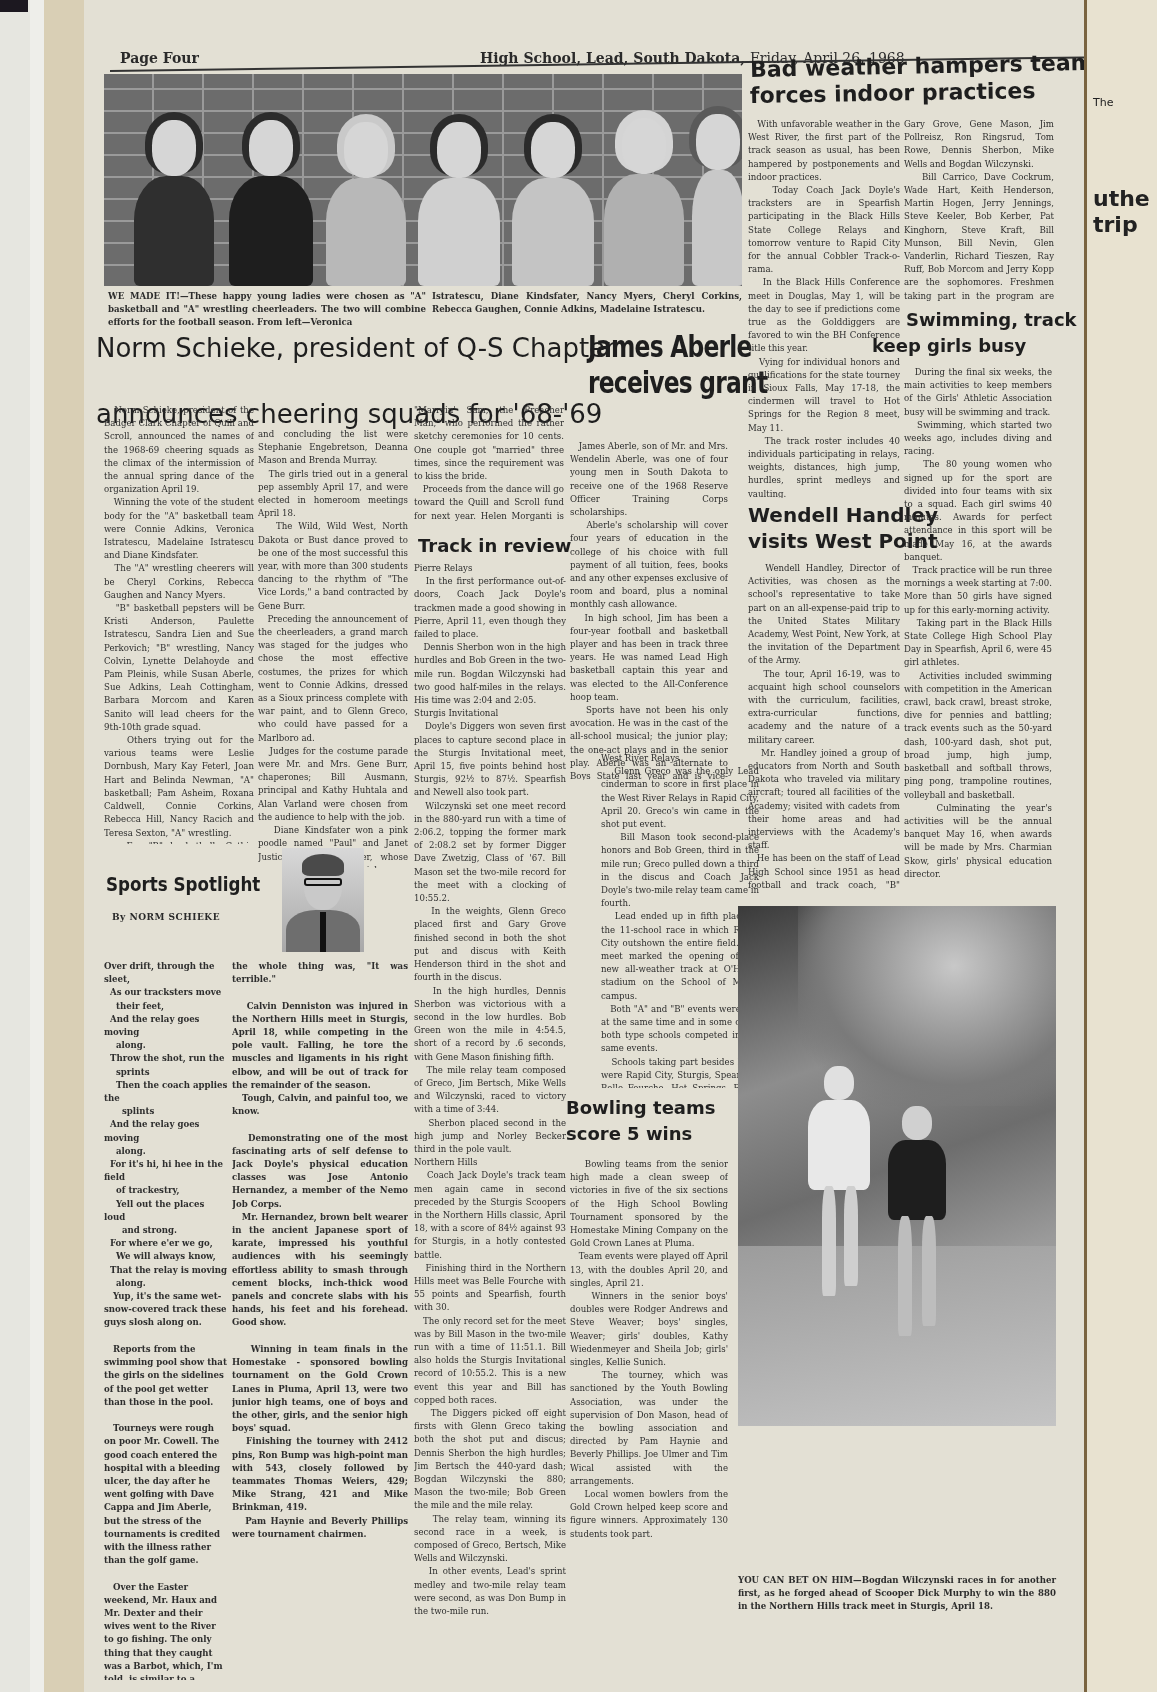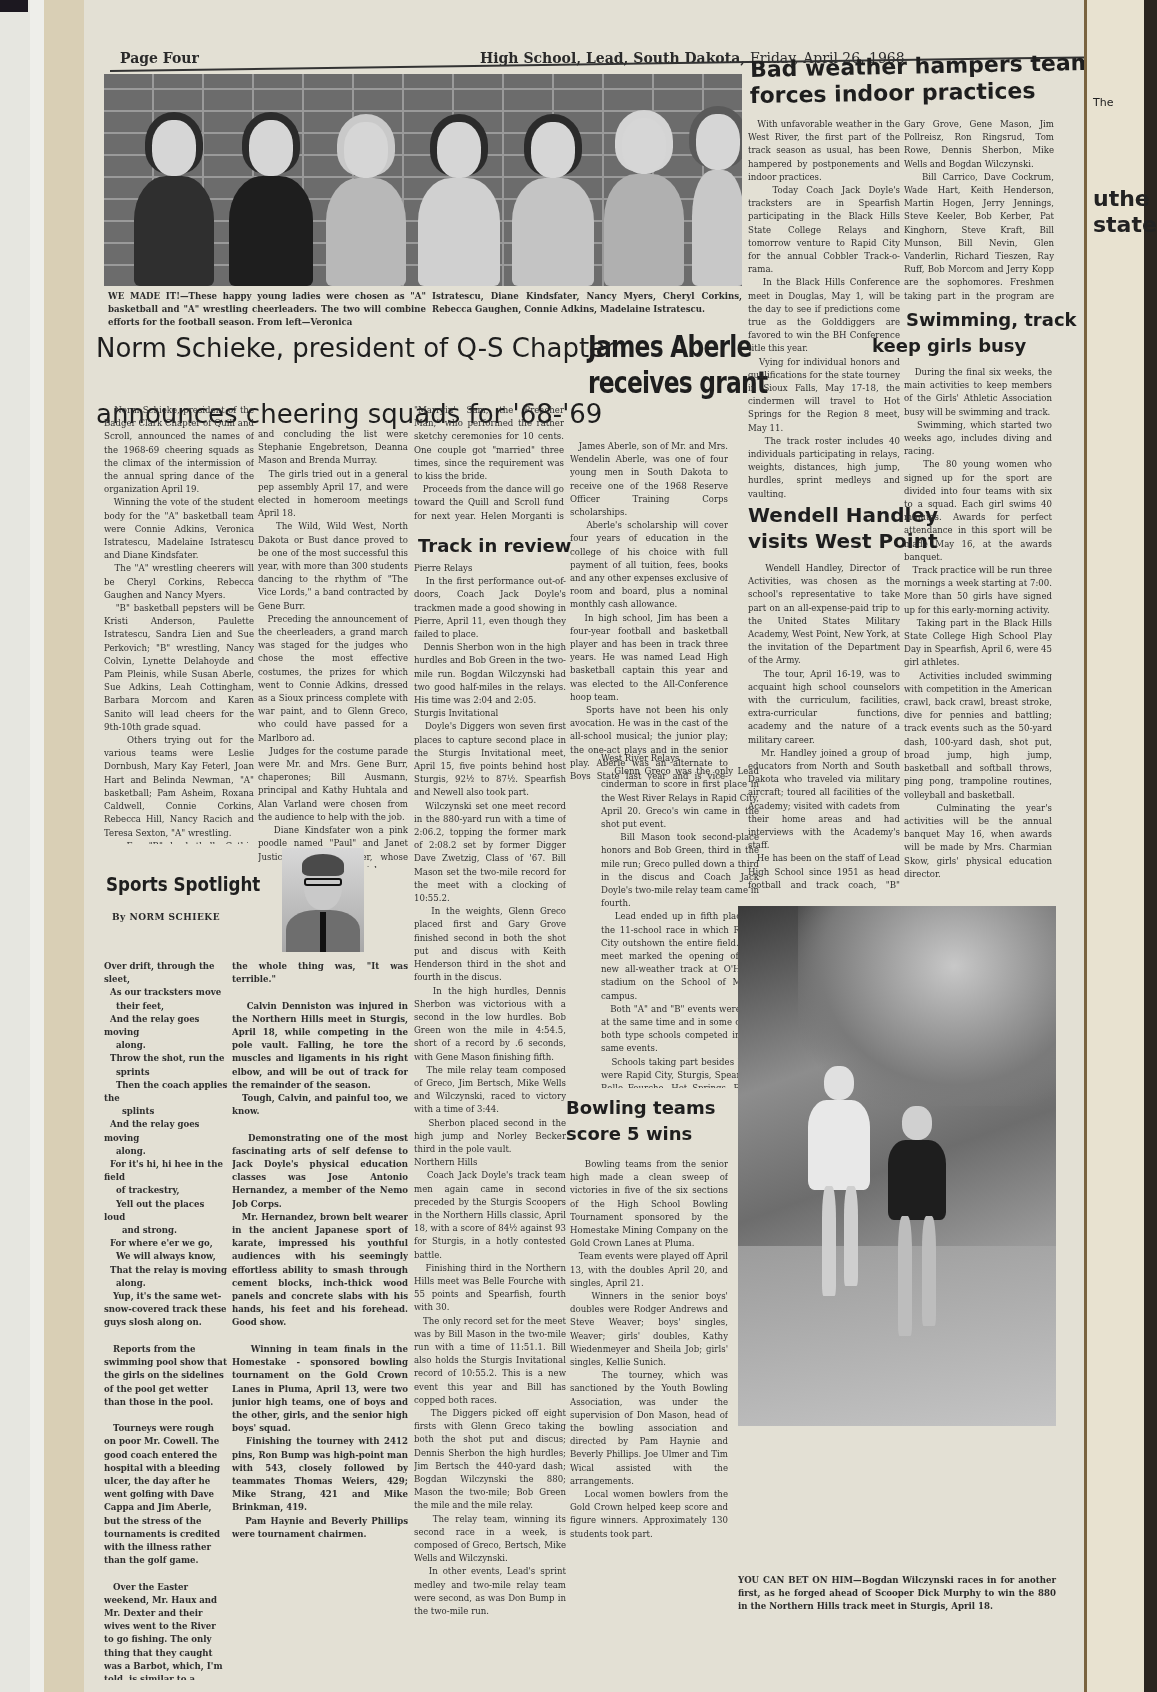--- a/index.html
+++ b/index.html
@@ -3,21 +3,21 @@
 <meta charset="utf-8">
 <style>
   * { box-sizing: border-box; margin: 0; padding: 0; }
   html, body { width: 1157px; height: 1692px; overflow: hidden; background: #2a2520; }
   body { position: relative; font-family: "DejaVu Serif", serif; color: #2a2a2a; }
   .left-bg { position: absolute; left: 0; top: 0; width: 30px; height: 1692px; background: #e6e6e0; }
   .left-bg-top { position: absolute; left: 0; top: 0; width: 28px; height: 12px; background: #1c1820; }
   .spine-strip { position: absolute; left: 44px; top: 0; width: 40px; height: 1692px; background: #d9cfb5; }
   .spine-gap { position: absolute; left: 30px; top: 0; width: 14px; height: 1692px; background: #eeeeea; }
   .page { position: absolute; left: 84px; top: 0; width: 1000px; height: 1692px; background: #e3e0d4; }
-  .next-page { position: absolute; left: 1084px; top: 0; width: 60px; height: 1692px; background: #e8e2d0; border-left: 3px solid #7a6440; }
+  .next-page { position: absolute; left: 1084px; top: 0; width: 74px; height: 1692px; background: #e8e2d0; border-left: 3px solid #7a6440; }
   .np-head { position: absolute; left: 6px; font-family: "DejaVu Sans", sans-serif; font-weight: bold; font-size: 22px; color: #222; }
 
   .header { position: absolute; left: 120px; top: 50px; width: 960px; height: 20px; font-size: 14px; font-weight: bold; }
   .header .pg { position: absolute; left: 0; top: 0; }
   .header .dl { position: absolute; left: 360px; top: 0; }
   .header .dl .date { font-weight: normal; }
   .rule { position: absolute; left: 110px; top: 70px; width: 975px; height: 2px; background: #333; transform: rotate(-0.8deg); transform-origin: left; }
 
   .photo { position: absolute; background: #555; overflow: hidden; }
   .brick { background:
@@ -248,14 +248,14 @@
     <div class="r-body" style="left:0; top:34px; width:58px; height:80px; background:#1e1e1e;"></div>
     <div class="r-body" style="left:10px; top:110px; width:14px; height:120px; background:#bdbdbd;"></div>
     <div class="r-body" style="left:34px; top:110px; width:14px; height:110px; background:#bdbdbd;"></div>
   </div>
 </div>
 <div class="caption" style="left:738px; top:1574px; width:318px;">YOU CAN BET ON HIM—Bogdan Wilczynski races in for another first, as he forged ahead of Scooper Dick Murphy to win the 880 in the Northern Hills track meet in Sturgis, April 18.</div>
 
 <div class="next-page">
   <div class="np-head" style="top:96px; font-size:11px; font-weight:normal;">The</div>
   <div class="np-head" style="top:186px;">uthe</div>
-  <div class="np-head" style="top:212px;">state</div>
+  <div class="np-head" style="top:212px;">trip</div>
 </div>
 
 </body></html>

